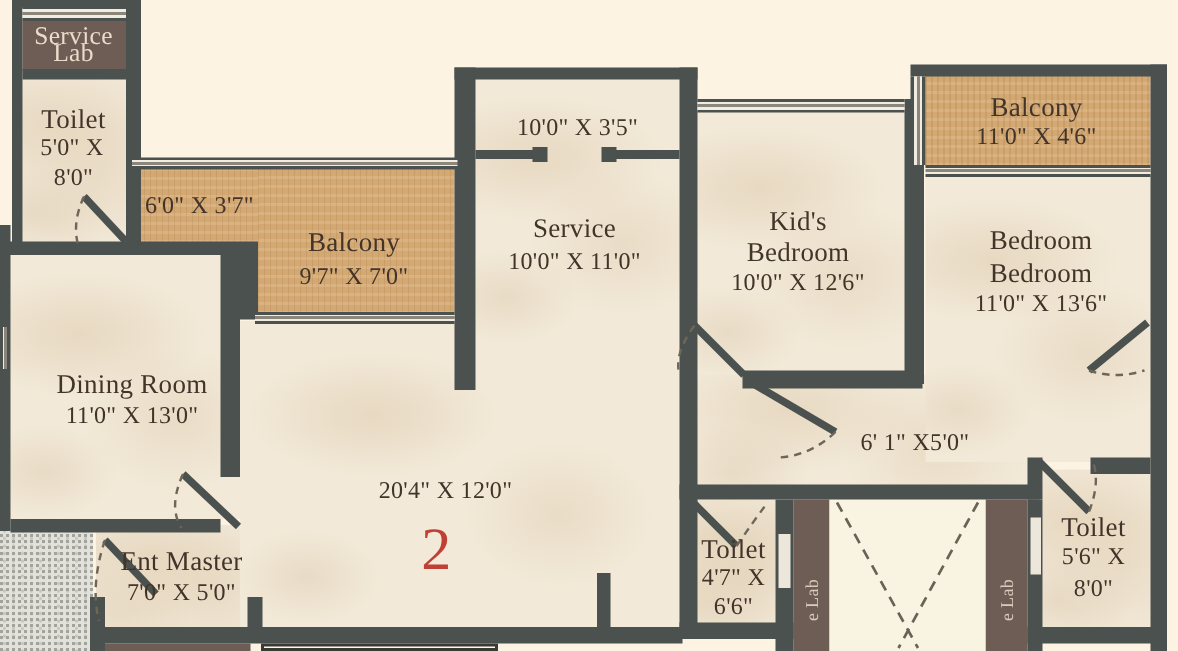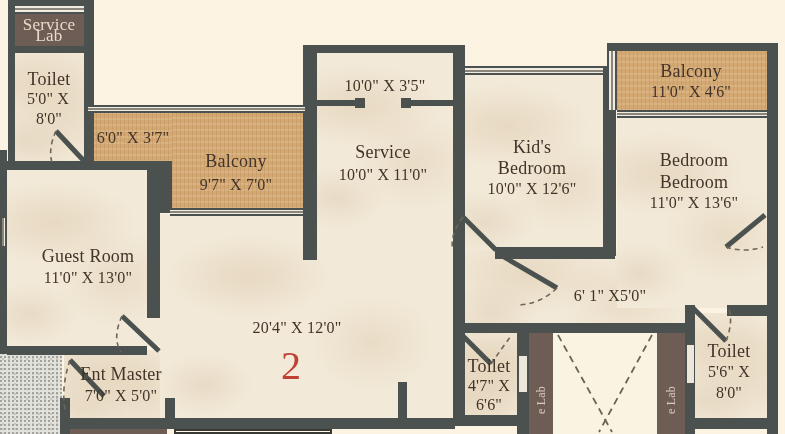--- a/index.html
+++ b/index.html
@@ -162,21 +162,21 @@
   <span class="lbl nm" style="left:532px;top:168px">Bedroom</span>
   <span class="lbl dm" style="left:532px;top:189px">10'0" X 12'6"</span>
 
   <span class="lbl nm" style="left:691px;top:71px">Balcony</span>
   <span class="lbl dm" style="left:691px;top:92px">11'0" X 4'6"</span>
 
   <span class="lbl nm" style="left:694px;top:160px">Bedroom</span>
   <span class="lbl nm" style="left:694px;top:182px">Bedroom</span>
   <span class="lbl dm" style="left:694px;top:203px">11'0" X 13'6"</span>
 
-  <span class="lbl nm" style="left:88px;top:256px">Guest Room</span>
+  <span class="lbl nm" style="left:88px;top:256px">Dining Room</span>
   <span class="lbl dm" style="left:88px;top:278px">11'0" X 13'0"</span>
 
   <span class="lbl dm" style="left:297px;top:328px">20'4" X 12'0"</span>
   <span class="lbl unit" style="left:291px;top:366px">2</span>
 
   <span class="lbl nm" style="left:121px;top:374px">Ent Master</span>
   <span class="lbl dm" style="left:121px;top:396px">7'0" X 5'0"</span>
 
   <span class="lbl dm" style="left:610px;top:296px">6' 1" X5'0"</span>
 

